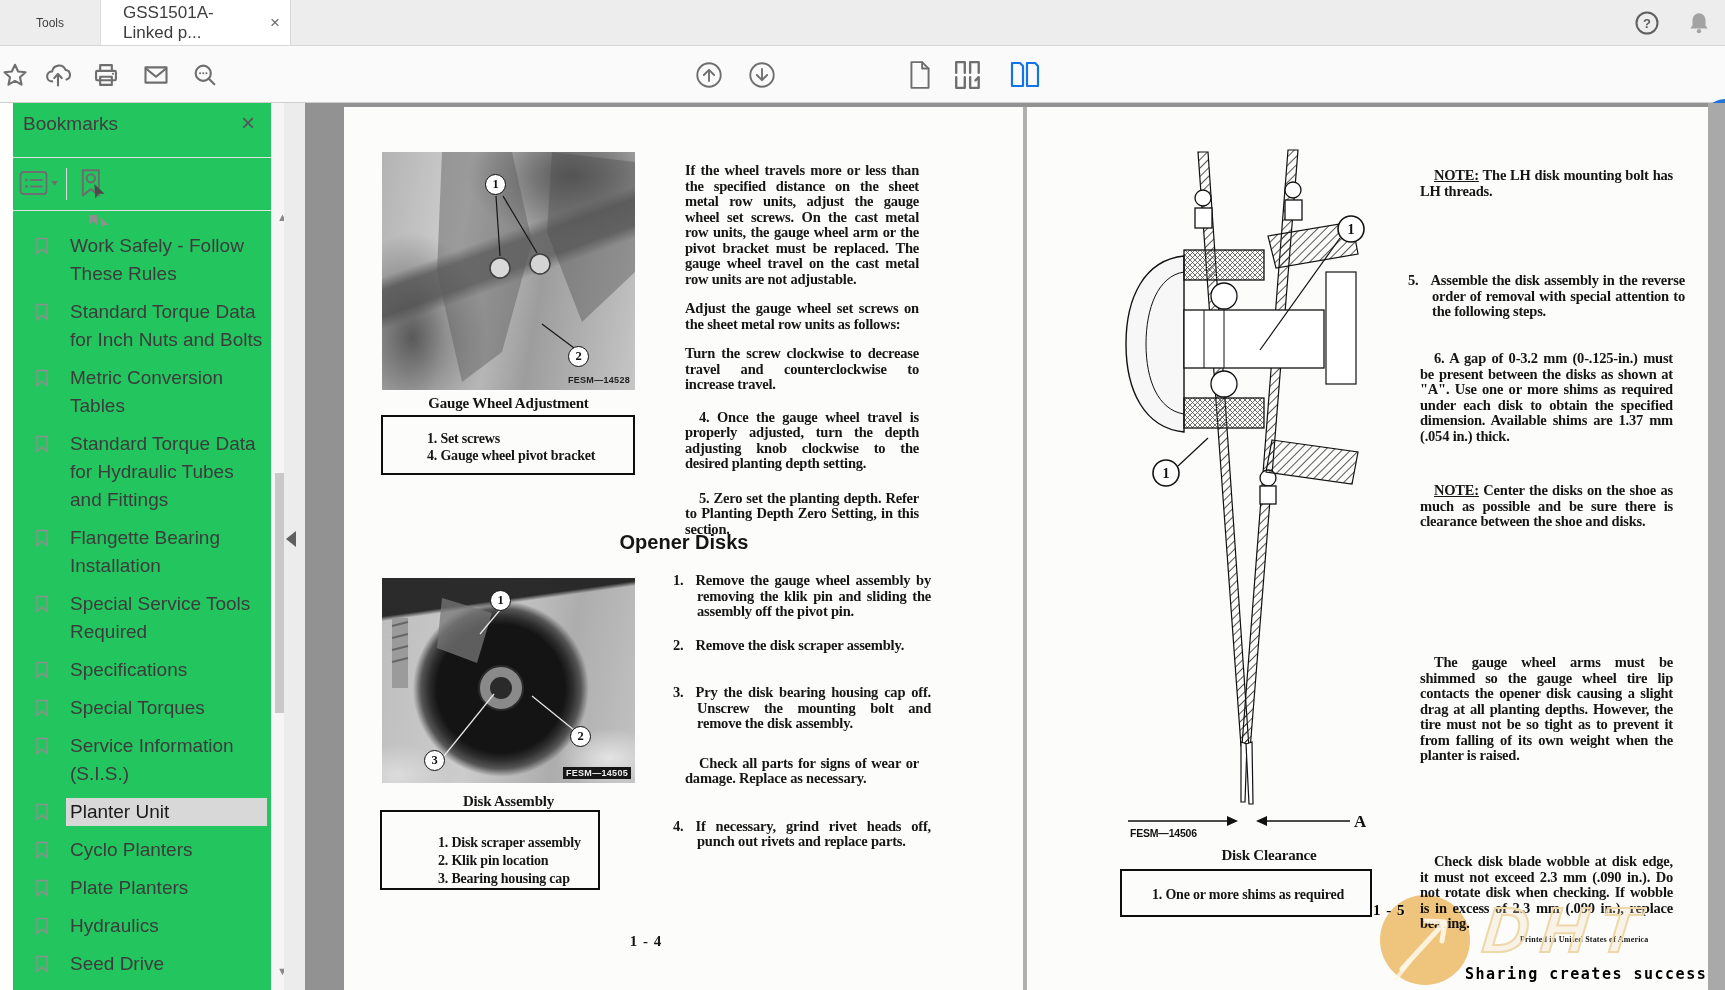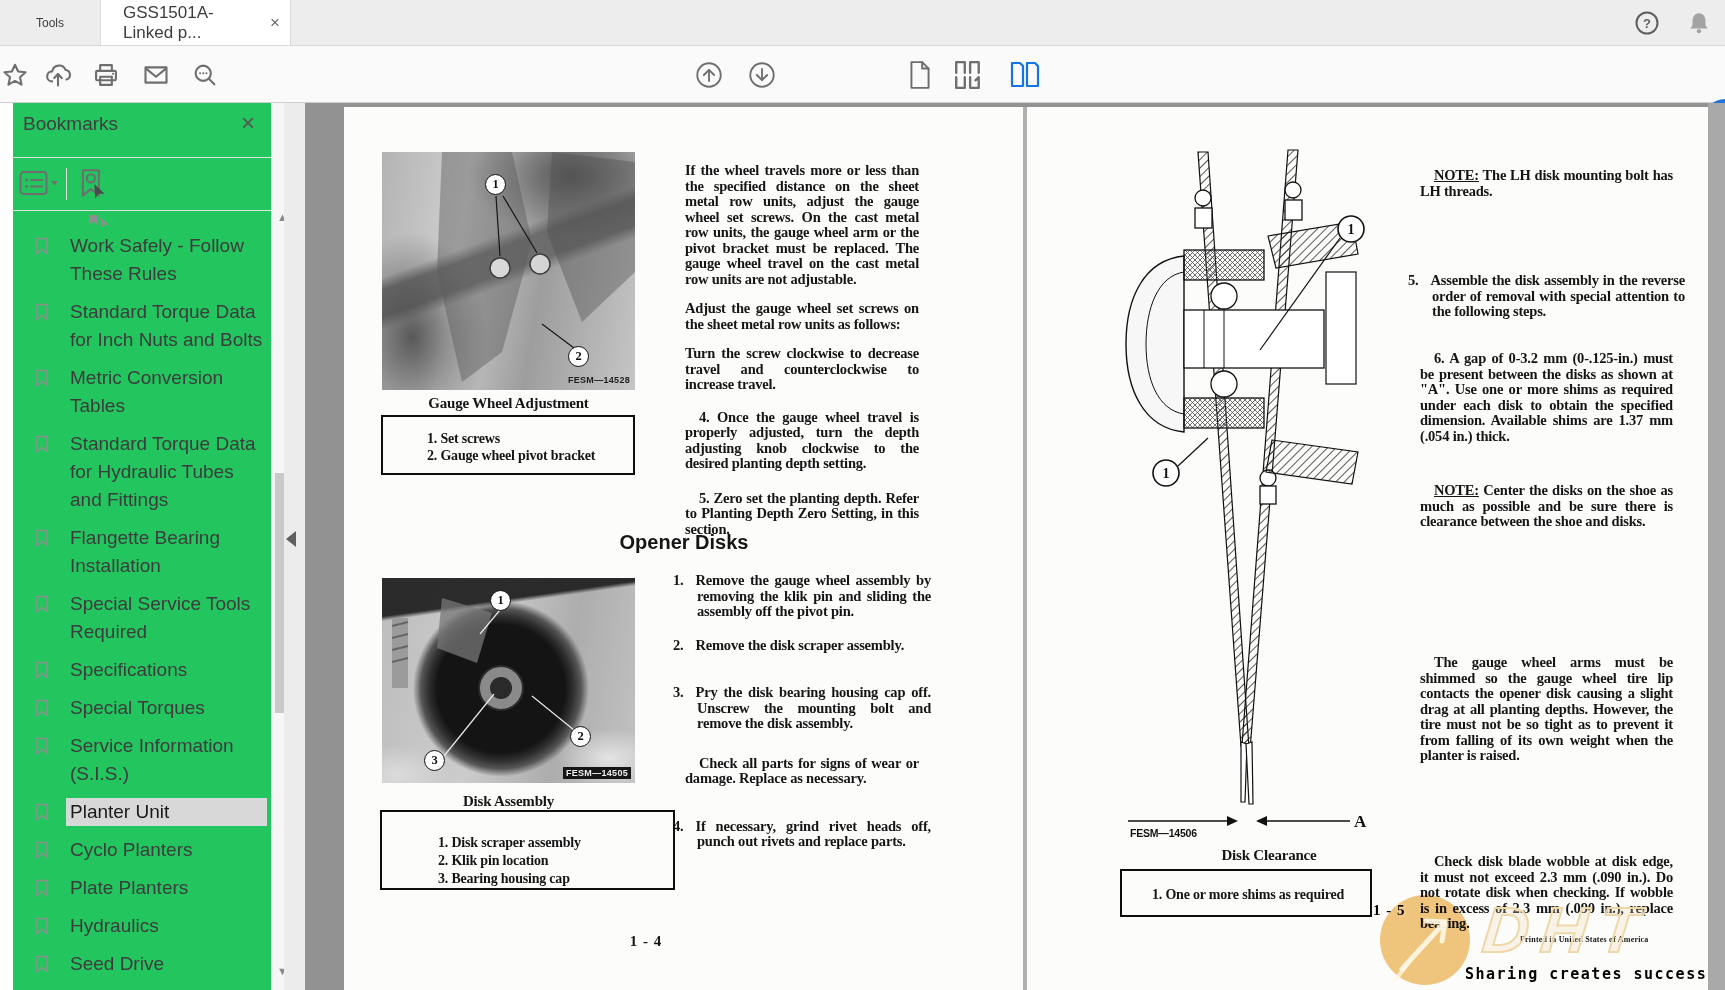--- a/index.html
+++ b/index.html
@@ -343,21 +343,21 @@
             <line x1="121" y1="44" x2="155" y2="101" stroke="#161616" stroke-width="1.2"></line>
             <line x1="192" y1="196" x2="160" y2="172" stroke="#161616" stroke-width="1.2"></line>
           </svg>
           <div class="callout" style="left:103px;top:22px;">1</div>
           <div class="callout" style="left:186px;top:194px;">2</div>
           <div class="photo-label" style="right:5px;bottom:5px;color:#1d1d1d;">FESM—14528</div>
         </div>
         <div class="fig-caption abs" style="left:38px;top:288px;width:253px;">Gauge Wheel Adjustment</div>
         <div class="legend-box abs" style="left:37px;top:308px;width:254px;height:60px;padding:13px 0 0 44px;">
           <div>1. Set screws</div>
-          <div>2. Gauge wheel pivot bracket</div>
+          <div>4. Gauge wheel pivot bracket</div>
         </div>
 
         <div class="abs" style="left:329px;top:44px;width:258px;">
           <p class="body-t" style="margin-bottom:14px;">If the wheel travels more or less than the specified distance on the sheet metal row units, adjust the gauge wheel set screws.  On the cast metal row units, the gauge wheel arm or the pivot bracket must be replaced.  The gauge wheel travel on the cast metal row units are not adjustable.</p>
           <p class="body-t" style="margin-bottom:14px;">Adjust the gauge wheel set screws on the sheet metal row units as follows:</p>
           <p class="body-t" style="margin-bottom:17px;">Turn the screw clockwise to decrease travel and counterclockwise to increase travel.</p>
           <p class="body-t ind" style="margin-bottom:19px;">4.  Once the gauge wheel travel is properly adjusted, turn the depth adjusting knob clockwise to the desired planting depth setting.</p>
           <p class="body-t ind">5.  Zero set the planting depth.  Refer to Planting Depth Zero Setting, in this section.</p>
         </div>
 
@@ -384,21 +384,21 @@
             <line x1="118" y1="32" x2="98" y2="56" stroke="#e8e8e8" stroke-width="1.2"></line>
             <line x1="192" y1="152" x2="150" y2="118" stroke="#e8e8e8" stroke-width="1.2"></line>
             <line x1="62" y1="178" x2="112" y2="116" stroke="#e8e8e8" stroke-width="1.2"></line>
           </svg>
           <div class="callout" style="left:108px;top:12px;">1</div>
           <div class="callout" style="left:188px;top:148px;">2</div>
           <div class="callout" style="left:42px;top:172px;">3</div>
           <div class="photo-label chip" style="right:4px;bottom:4px;">FESM—14505</div>
         </div>
         <div class="fig-caption abs" style="left:38px;top:686px;width:253px;">Disk Assembly</div>
-        <div class="legend-box abs" style="left:36px;top:703px;width:295px;height:80px;padding:22px 16px 0 56px;line-height:18px;">
+        <div class="legend-box abs" style="left:36px;top:703px;width:220px;height:80px;padding:22px 16px 0 56px;line-height:18px;">
           <div>1. Disk scraper assembly</div>
           <div>2. Klik pin location</div>
           <div>3. Bearing housing cap</div>
         </div>
         <div class="pagenum abs" style="left:262px;top:826px;width:80px;text-align:center;">1 - 4</div>
       </div>
 
       <div class="seam"></div>
 
       <div class="page page-r">

